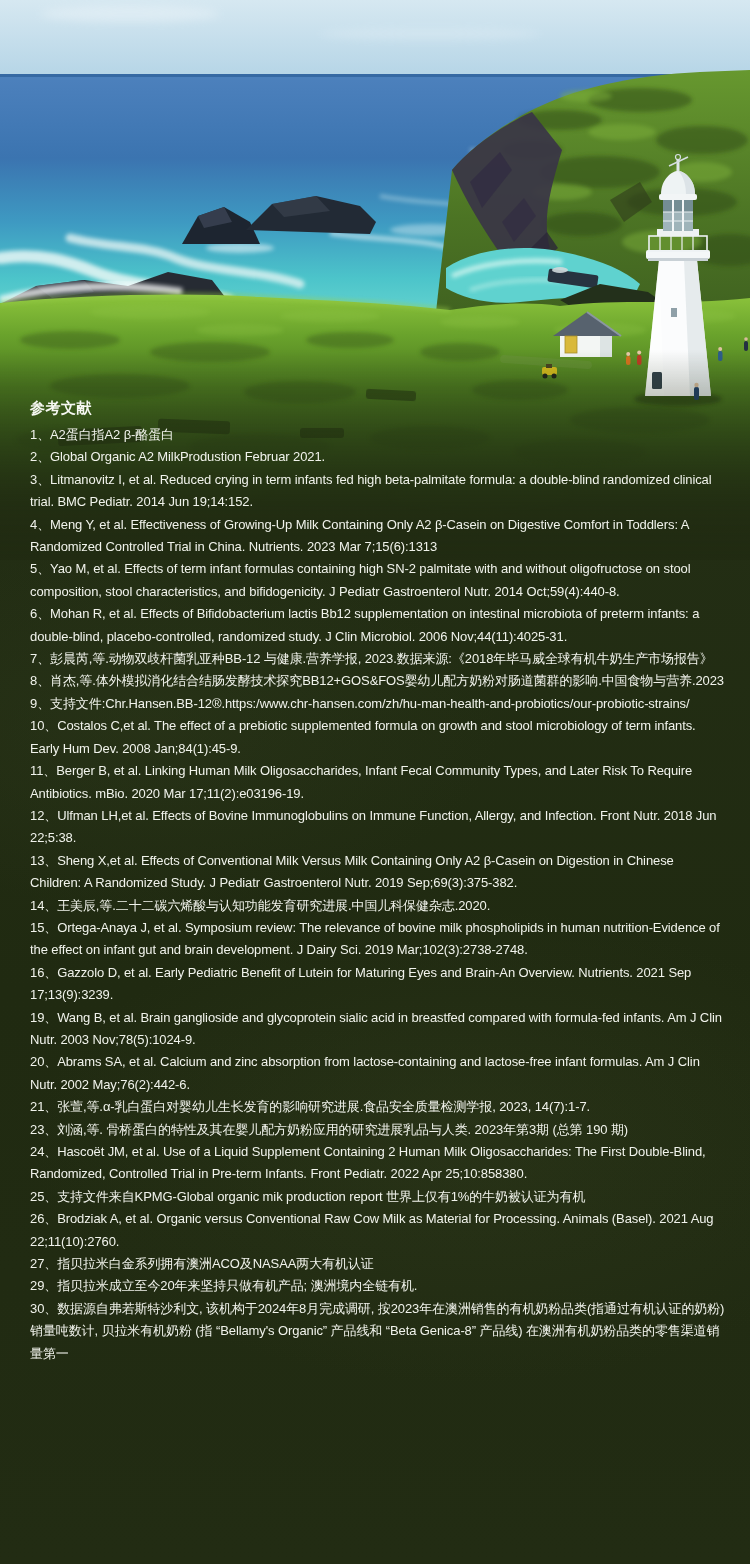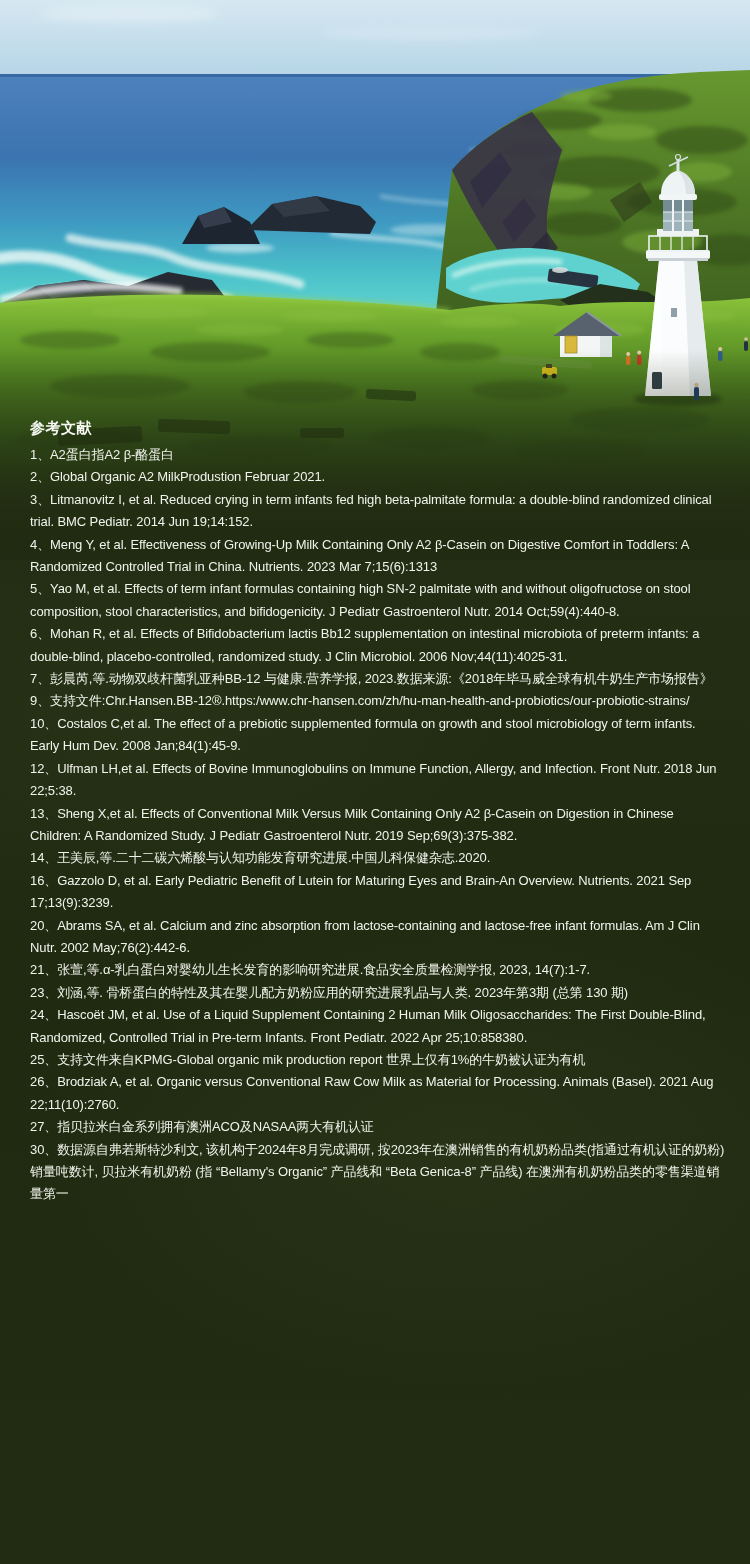--- a/index.html
+++ b/index.html
@@ -11,21 +11,21 @@
   }
   .lower-bg{
     position:absolute;left:0;top:520px;width:750px;height:1044px;
     background:
       radial-gradient(ellipse 620px 340px at 62% 60%, rgba(66,78,42,.22), rgba(66,78,42,0) 70%),
       radial-gradient(ellipse 500px 260px at 20% 20%, rgba(54,66,34,.25), rgba(54,66,34,0) 70%),
       linear-gradient(180deg,#232e14 0%,#202a11 45%,#222c13 100%);
   }
   .hero{position:absolute;left:0;top:0;width:750px;height:560px;}
   .refs{
-    position:absolute;left:30px;top:416px;width:695px;z-index:3;
+    position:absolute;left:30px;top:396px;width:695px;z-index:3;
     color:#f1f3ec;font-size:13px;line-height:22.4px;letter-spacing:-0.1px;
   }
   .refs-heading{
     font-weight:bold;font-size:15px;line-height:24px;margin-bottom:4px;letter-spacing:.5px;color:#f6f8f2;
   }
   .ref-item{white-space:normal;word-wrap:break-word;}
 </style>
 </head>
 <body>
 
@@ -228,27 +228,32 @@
 
 <div class="refs">
   <div class="refs-heading">参考文献</div>
   <div class="ref-item">1、A2蛋白指A2 β-酪蛋白</div>
   <div class="ref-item">2、Global Organic A2 MilkProdustion Februar 2021.</div>
   <div class="ref-item">3、Litmanovitz I, et al. Reduced crying in term infants fed high beta-palmitate formula: a double-blind randomized clinical trial. BMC Pediatr. 2014 Jun 19;14:152.</div>
   <div class="ref-item">4、Meng Y, et al. Effectiveness of Growing-Up Milk Containing Only A2 β-Casein on Digestive Comfort in Toddlers: A Randomized Controlled Trial in China. Nutrients. 2023 Mar 7;15(6):1313</div>
   <div class="ref-item">5、Yao M, et al. Effects of term infant formulas containing high SN-2 palmitate with and without oligofructose on stool composition, stool characteristics, and bifidogenicity. J Pediatr Gastroenterol Nutr. 2014 Oct;59(4):440-8.</div>
   <div class="ref-item">6、Mohan R, et al. Effects of Bifidobacterium lactis Bb12 supplementation on intestinal microbiota of preterm infants: a double-blind, placebo-controlled, randomized study. J Clin Microbiol. 2006 Nov;44(11):4025-31.</div>
   <div class="ref-item">7、彭晨芮,等.动物双歧杆菌乳亚种BB-12 与健康.营养学报, 2023.数据来源:《2018年毕马威全球有机牛奶生产市场报告》</div>
+  <div class="ref-item">8、肖杰,等.体外模拟消化结合结肠发酵技术探究BB12+GOS&amp;FOS婴幼儿配方奶粉对肠道菌群的影响.中国食物与营养.2023</div>
   <div class="ref-item">9、支持文件:Chr.Hansen.BB-12®.https:/www.chr-hansen.com/zh/hu-man-health-and-probiotics/our-probiotic-strains/</div>
   <div class="ref-item">10、Costalos C,et al. The effect of a prebiotic supplemented formula on growth and stool microbiology of term infants. Early Hum Dev. 2008 Jan;84(1):45-9.</div>
+  <div class="ref-item">11、Berger B, et al. Linking Human Milk Oligosaccharides, Infant Fecal Community Types, and Later Risk To Require Antibiotics. mBio. 2020 Mar 17;11(2):e03196-19.</div>
   <div class="ref-item">12、Ulfman LH,et al. Effects of Bovine Immunoglobulins on Immune Function, Allergy, and Infection. Front Nutr. 2018 Jun 22;5:38.</div>
   <div class="ref-item">13、Sheng X,et al. Effects of Conventional Milk Versus Milk Containing Only A2 β-Casein on Digestion in Chinese Children: A Randomized Study. J Pediatr Gastroenterol Nutr. 2019 Sep;69(3):375-382.</div>
   <div class="ref-item">14、王美辰,等.二十二碳六烯酸与认知功能发育研究进展.中国儿科保健杂志.2020.</div>
+  <div class="ref-item">15、Ortega-Anaya J, et al. Symposium review: The relevance of bovine milk phospholipids in human nutrition-Evidence of the effect on infant gut and brain development. J Dairy Sci. 2019 Mar;102(3):2738-2748.</div>
   <div class="ref-item">16、Gazzolo D, et al. Early Pediatric Benefit of Lutein for Maturing Eyes and Brain-An Overview. Nutrients. 2021 Sep 17;13(9):3239.</div>
+  <div class="ref-item">19、Wang B, et al. Brain ganglioside and glycoprotein sialic acid in breastfed compared with formula-fed infants. Am J Clin Nutr. 2003 Nov;78(5):1024-9.</div>
   <div class="ref-item">20、Abrams SA, et al. Calcium and zinc absorption from lactose-containing and lactose-free infant formulas. Am J Clin Nutr. 2002 May;76(2):442-6.</div>
   <div class="ref-item">21、张萱,等.α-乳白蛋白对婴幼儿生长发育的影响研究进展.食品安全质量检测学报, 2023, 14(7):1-7.</div>
-  <div class="ref-item">23、刘涵,等. 骨桥蛋白的特性及其在婴儿配方奶粉应用的研究进展乳品与人类. 2023年第3期 (总第 130 期)</div>
+  <div class="ref-item">23、刘涵,等. 骨桥蛋白的特性及其在婴儿配方奶粉应用的研究进展乳品与人类. 2023年第3期 (总第 190 期)</div>
   <div class="ref-item">24、Hascoët JM, et al. Use of a Liquid Supplement Containing 2 Human Milk Oligosaccharides: The First Double-Blind, Randomized, Controlled Trial in Pre-term Infants. Front Pediatr. 2022 Apr 25;10:858380.</div>
   <div class="ref-item">25、支持文件来自KPMG-Global organic mik production report 世界上仅有1%的牛奶被认证为有机</div>
   <div class="ref-item">26、Brodziak A, et al. Organic versus Conventional Raw Cow Milk as Material for Processing. Animals (Basel). 2021 Aug 22;11(10):2760.</div>
   <div class="ref-item">27、指贝拉米白金系列拥有澳洲ACO及NASAA两大有机认证</div>
+  <div class="ref-item">29、指贝拉米成立至今20年来坚持只做有机产品; 澳洲境内全链有机.</div>
   <div class="ref-item">30、数据源自弗若斯特沙利文, 该机构于2024年8月完成调研, 按2023年在澳洲销售的有机奶粉品类(指通过有机认证的奶粉)销量吨数计, 贝拉米有机奶粉 (指 “Bellamy's Organic” 产品线和 “Beta Genica-8” 产品线) 在澳洲有机奶粉品类的零售渠道销量第一</div>
 </div>
 
 </body></html>

